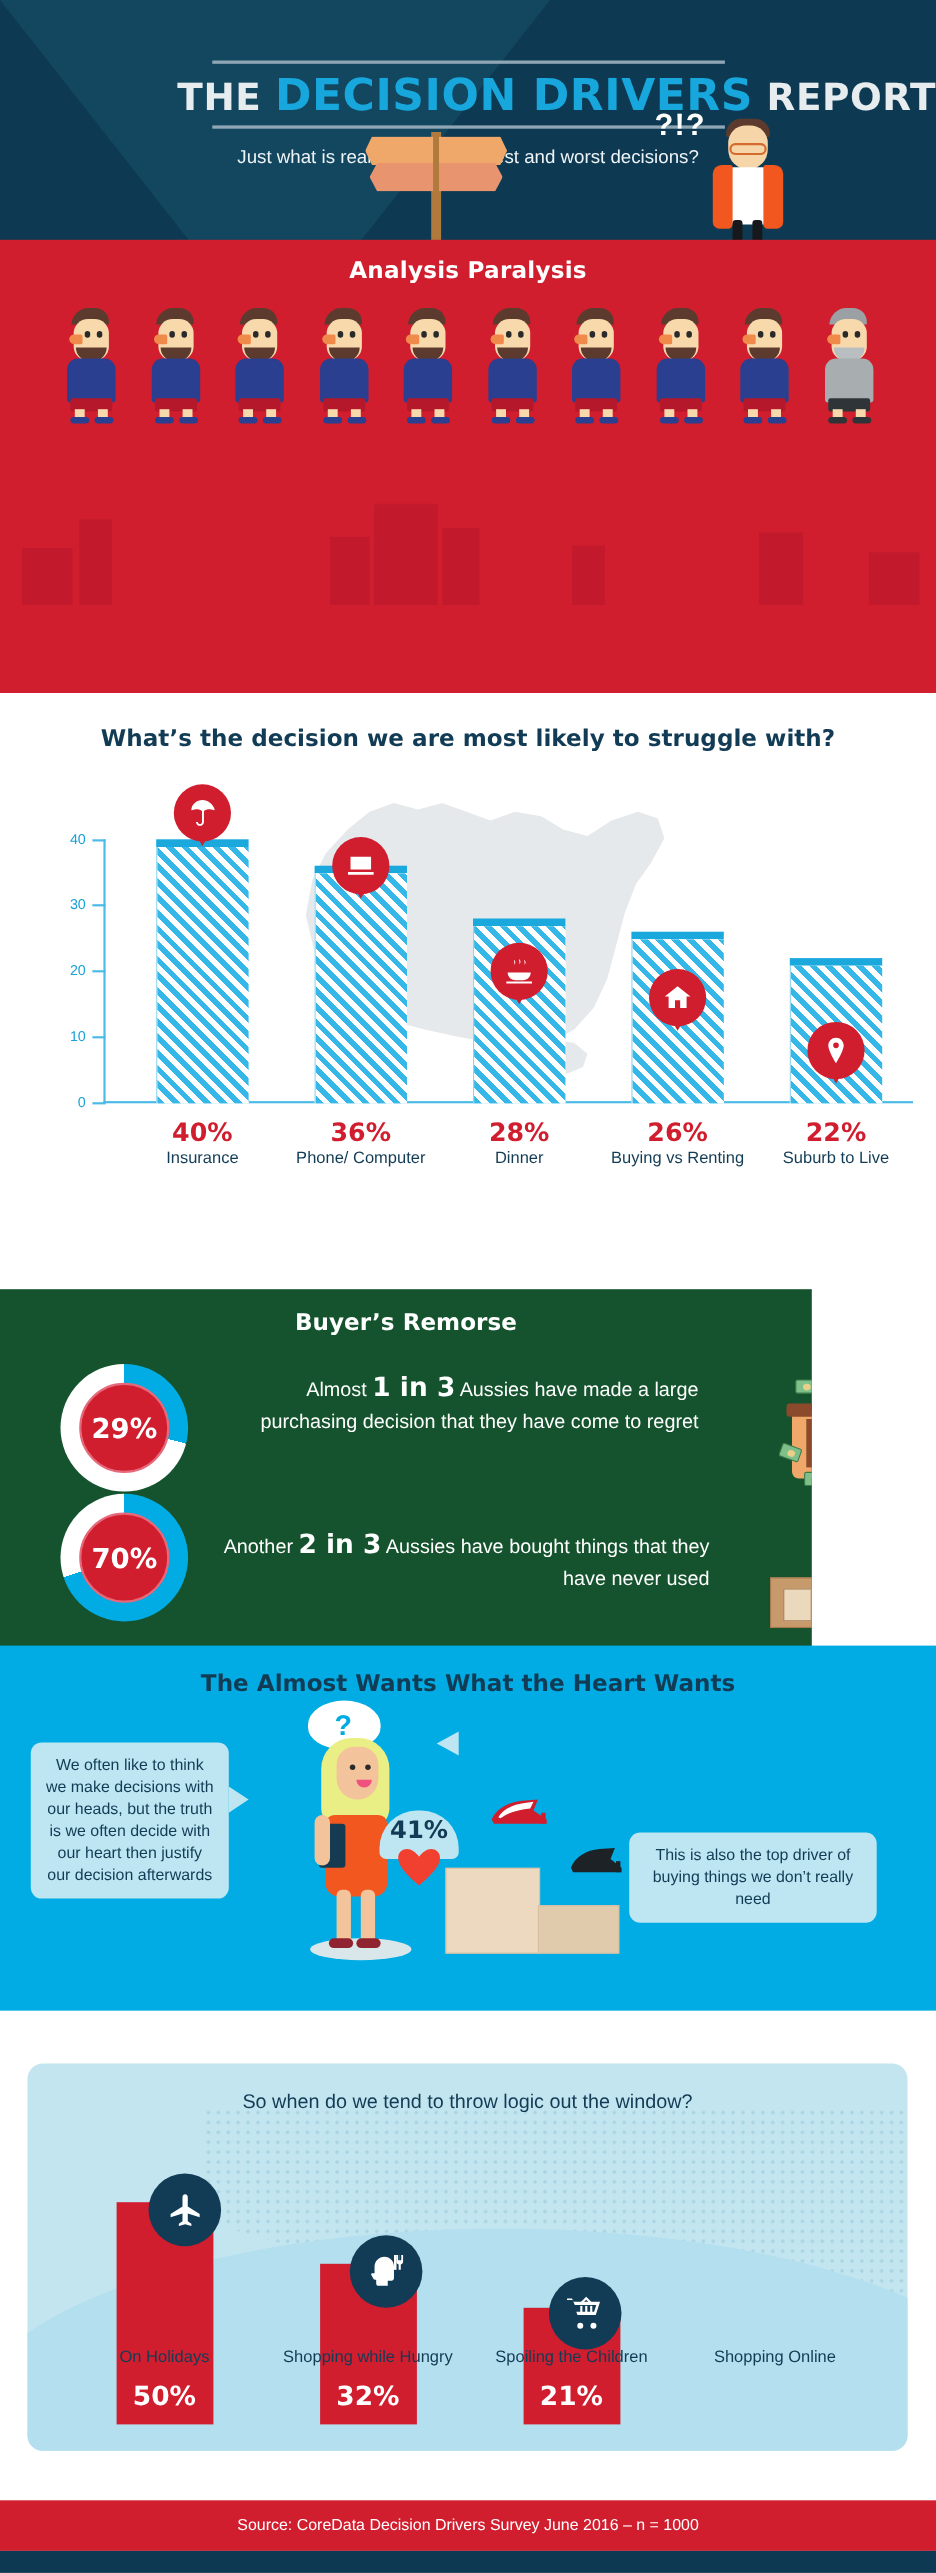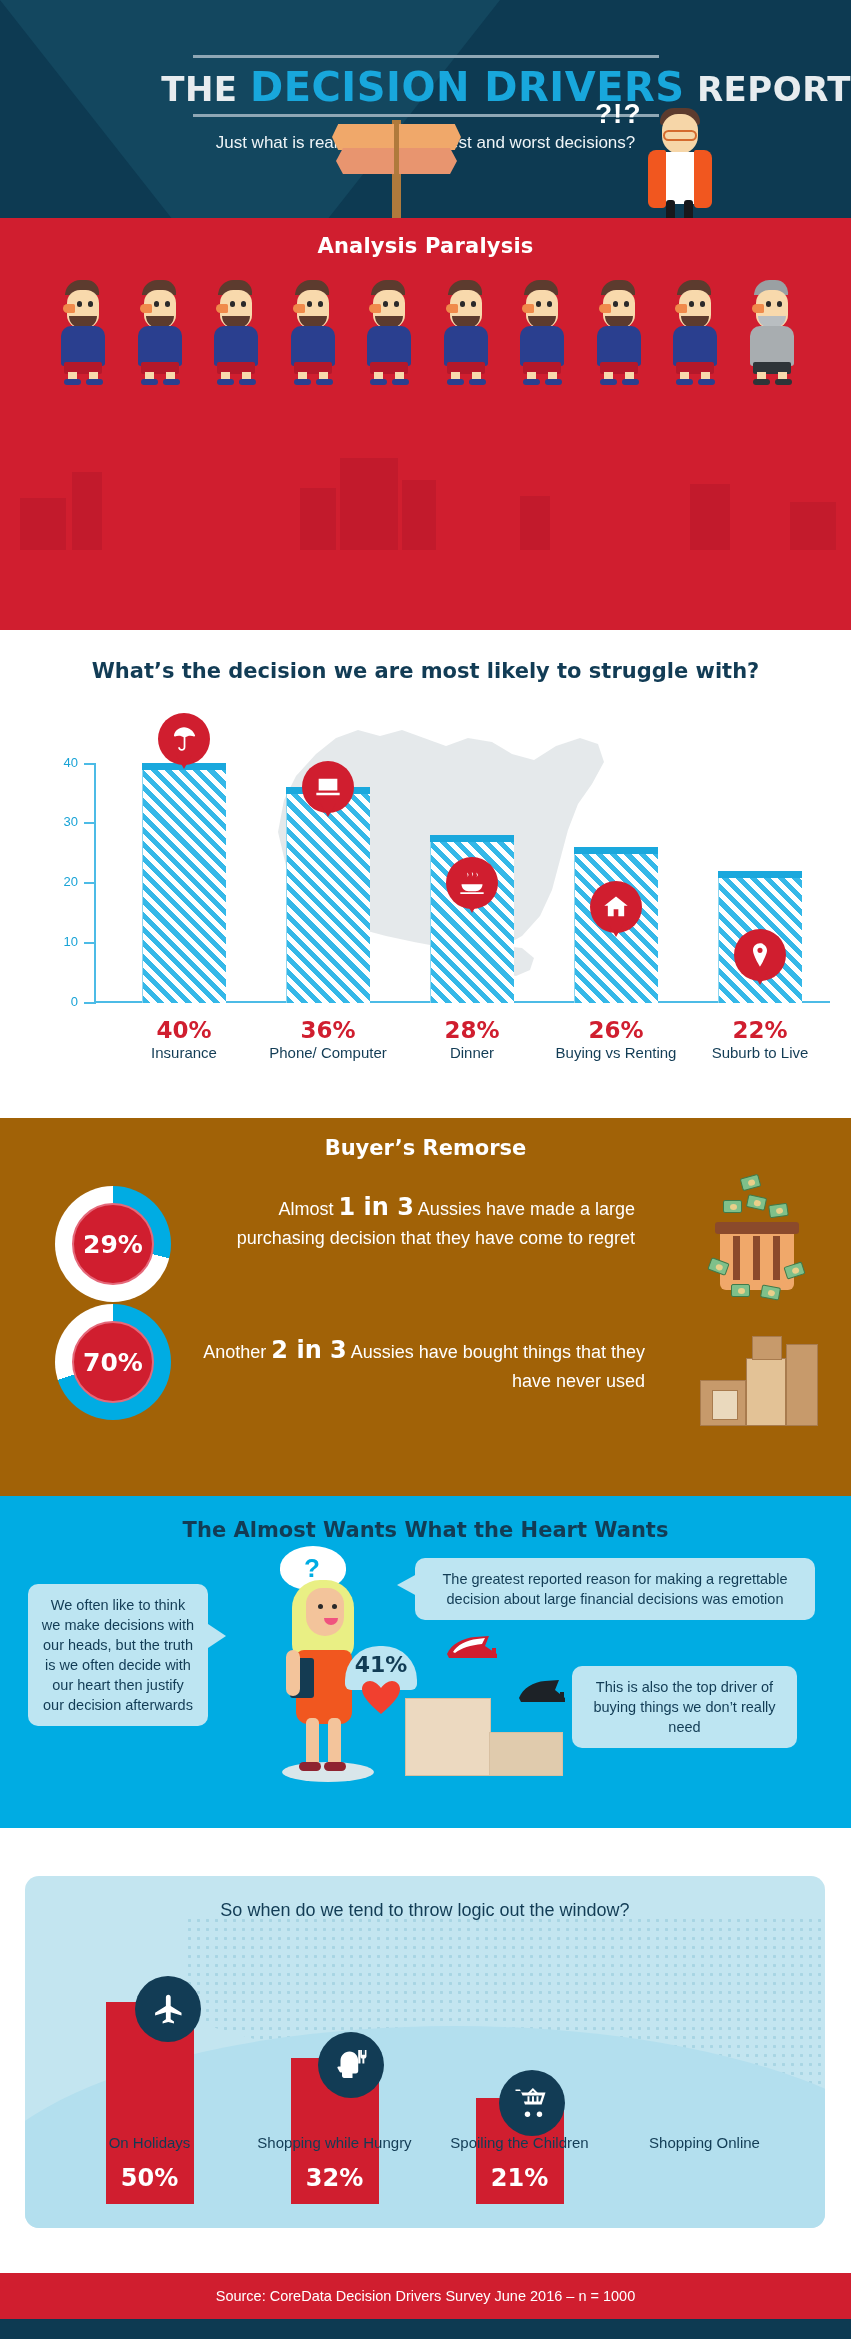--- a/index.html
+++ b/index.html
@@ -125,21 +125,21 @@
   .pin .circ { width:52px; height:52px; border-radius:50%; background:#d01e2f; display:flex; align-items:center; justify-content:center;}
   .pin .tail { position:absolute; left:18px; top:42px; width:0;height:0;
                border-left:8px solid transparent; border-right:8px solid transparent; border-top:14px solid #d01e2f;}
   .pin svg { width:28px; height:28px; fill:#ffffff; }
   .xlabels { position:absolute; left:90px; top:262px; width:720px; display:flex;}
   .xl { width:144px; text-align:center; }
   .xl .pct { font-family:"DejaVu Sans",sans-serif; font-weight:bold; font-size:23px; color:#d01e2f; }
   .xl .nm { font-size:15px; color:#123c55; line-height:1.2; margin-top:1px;}
 
   
-  .sec-red2 { position:absolute; left:0; top:1118px; width:851px; height:390px; background:#a16207; overflow:hidden;}
+  .sec-red2 { position:absolute; left:0; top:1172px; width:738px; height:390px; background:#14532d; overflow:hidden;}
   .br-title { text-align:center; font-family:"DejaVu Sans",sans-serif; font-weight:bold;
               color:#ffffff; font-size:21px; padding-top:18px;}
   .donut { position:absolute; width:116px; height:116px; }
   .donut .ring { width:116px; height:116px; border-radius:50%; }
   .donut .hole { position:absolute; left:17px; top:17px; width:82px; height:82px; border-radius:50%;
                  background:#d01e2f; border:2px solid #e5697a; display:flex; align-items:center; justify-content:center;}
   .donut .val { font-family:"DejaVu Sans",sans-serif; font-weight:bold; color:#ffffff; font-size:25px;}
   .br-text { position:absolute; color:#ffffff; font-size:18px; line-height:1.45; text-align:right;}
   .br-text b { font-family:"DejaVu Sans",sans-serif; font-size:24px; }
 
@@ -599,21 +599,20 @@
       <div class="bx" style="left:52px;top:8px;width:30px;height:24px;"></div>
     </div>
   </div>
 
   <div class="sec-blue">
     <div class="hw-title">The Almost Wants What the Heart Wants</div>
 
     <div class="bubble" style="left:28px; top:88px; width:180px;">We often like to think we make decisions with our heads, but the truth is we often decide with our heart then justify our decision afterwards</div>
     <div class="bub-tail" style="left:208px; top:128px; border-top:12px solid transparent; border-bottom:12px solid transparent; border-left:18px solid #bde5f2;"></div>
 
-    <div class="bubble" style="left:415px; top:62px; width:400px;">The greatest reported reason for making a regrettable decision about large financial decisions was emotion</div>
     <div class="bub-tail" style="left:397px; top:78px; border-top:11px solid transparent; border-bottom:11px solid transparent; border-right:20px solid #bde5f2;"></div>
 
     <div class="bubble" style="left:572px; top:170px; width:225px;">This is also the top driver of buying things we don’t really need</div>
     <div class="bub-tail" style="left:572px; top:184px; border-top:11px solid transparent; border-bottom:11px solid transparent; border-right:20px solid #bde5f2;"></div>
 
     <div class="podium">
       <div class="pd" style="left:0px;top:62px;width:86px;height:78px;"></div>
       <div class="pd" style="left:84px;top:96px;width:74px;height:44px;background:#e0cbad;"></div>
       <div class="shoe-red">
         <svg viewBox="0 0 56 26" xmlns="http://www.w3.org/2000/svg">

